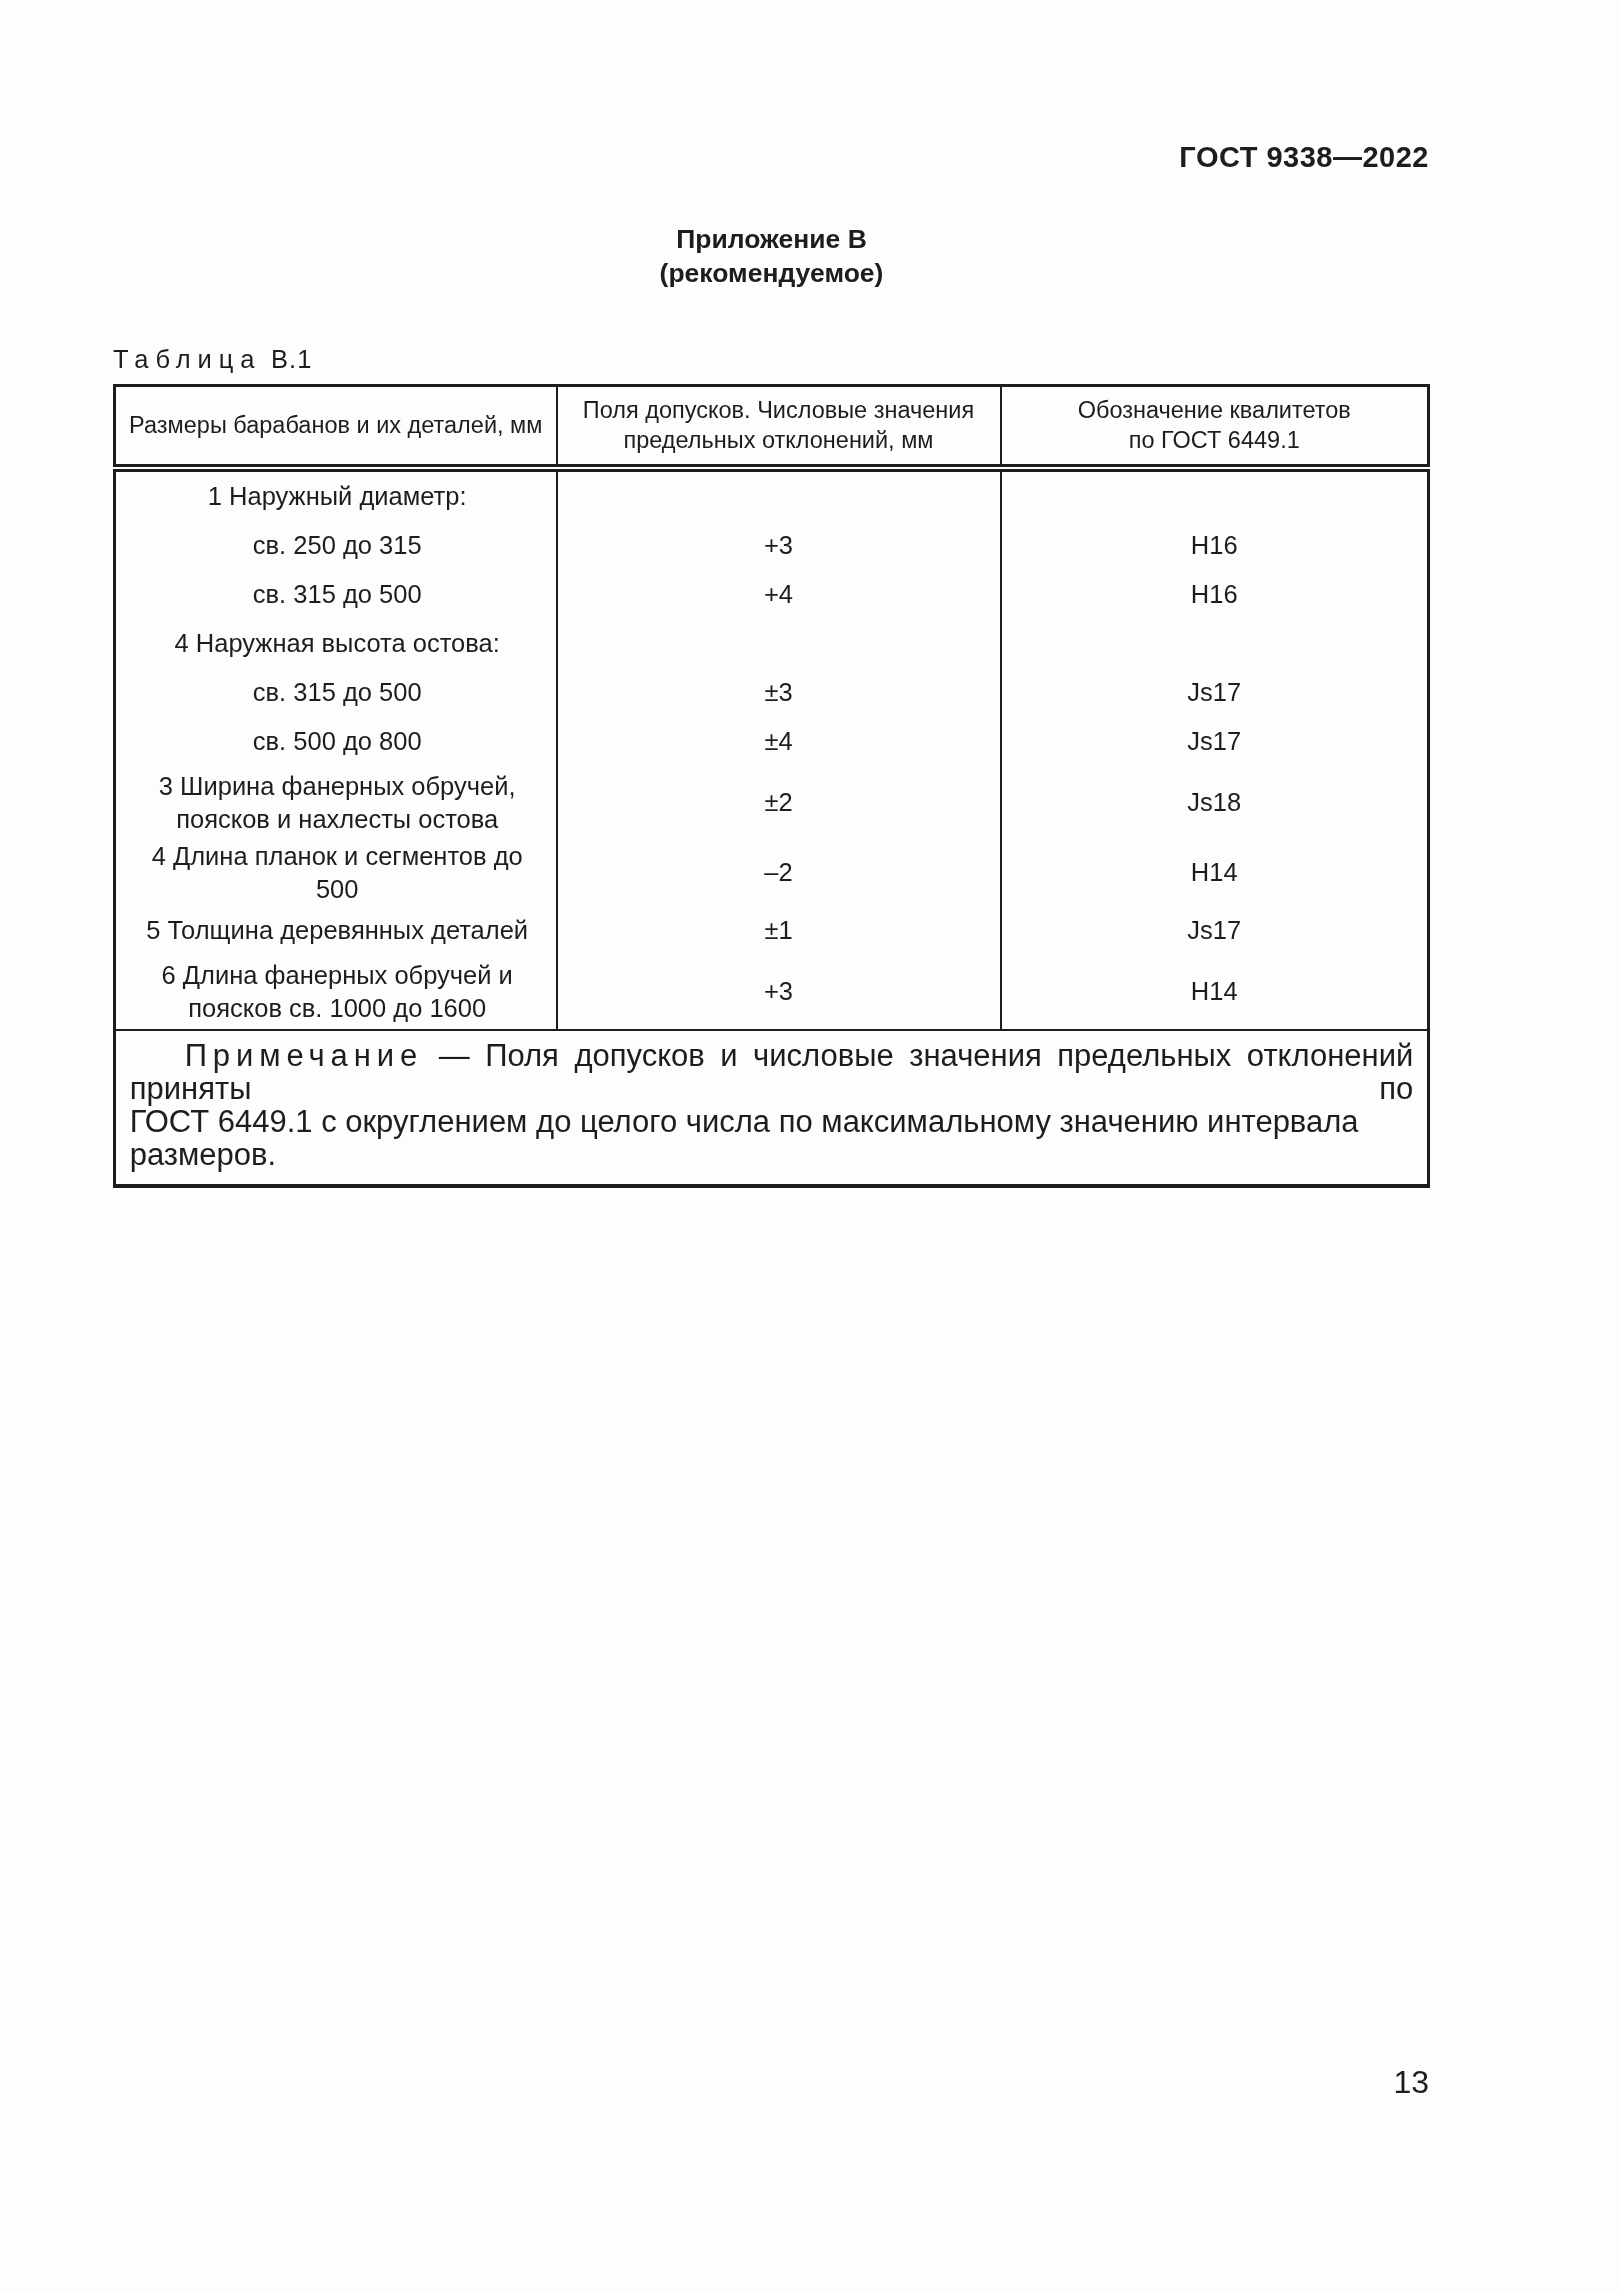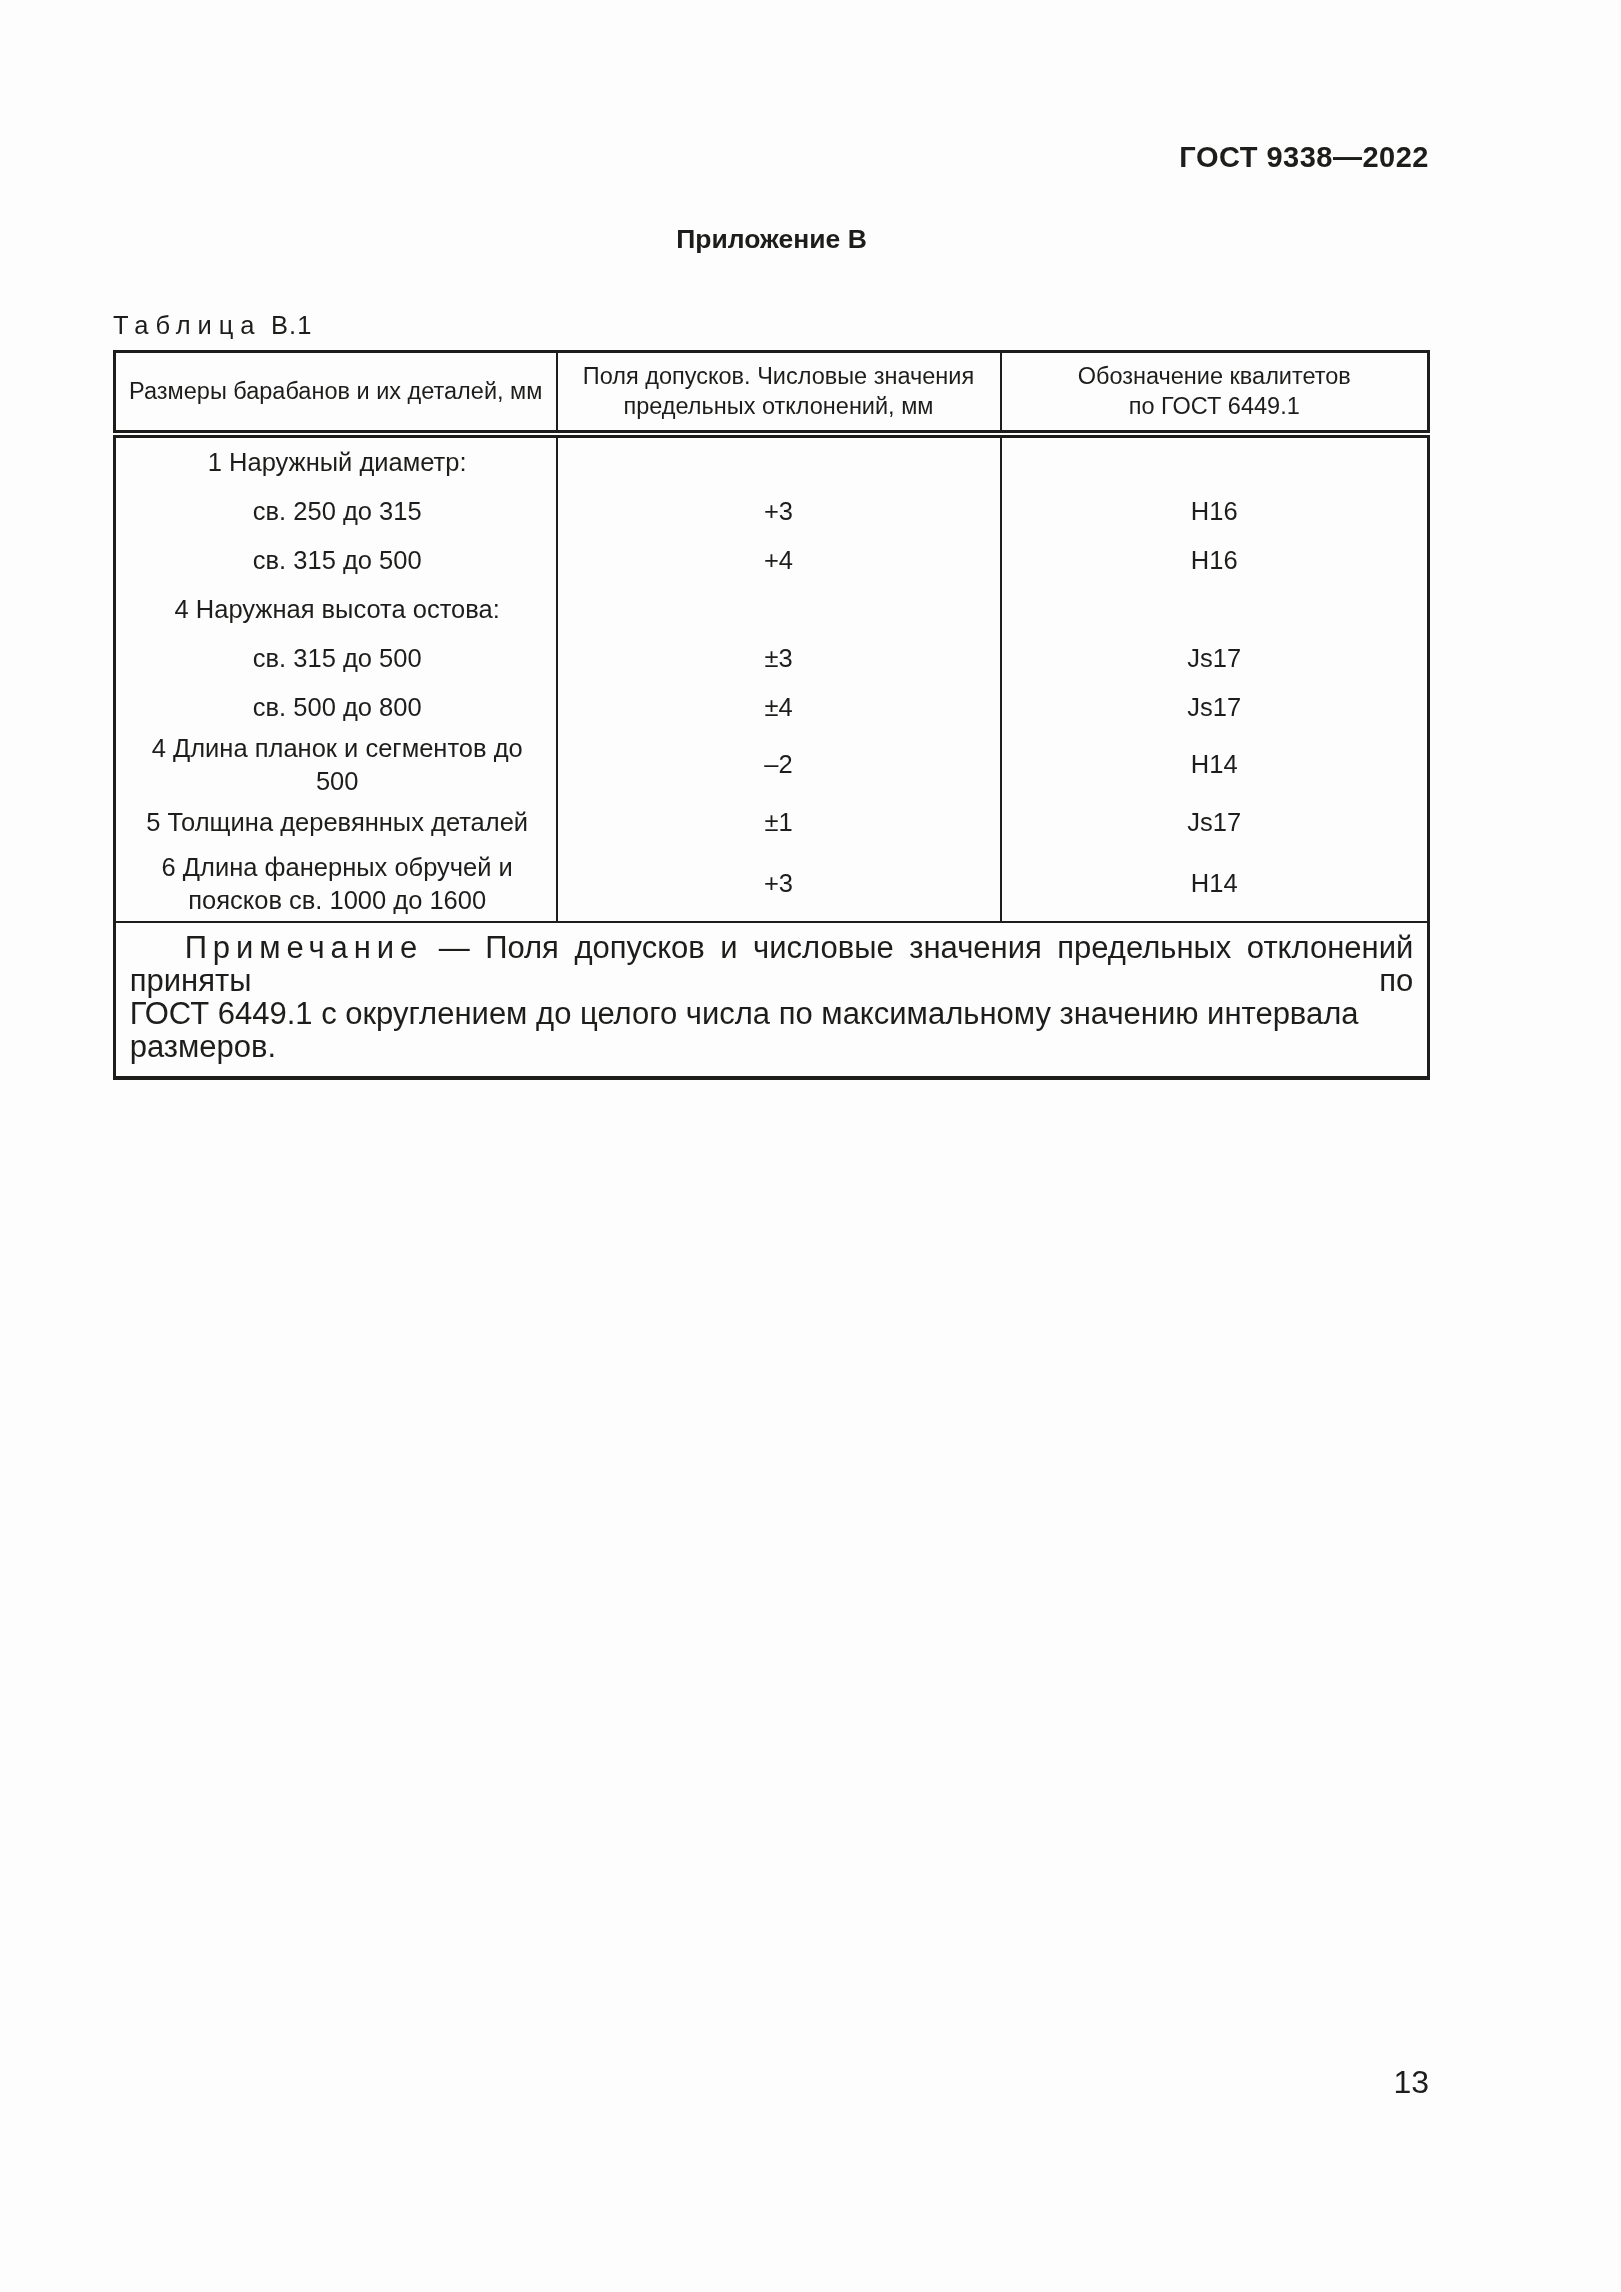--- a/index.html
+++ b/index.html
@@ -114,20 +114,21 @@
 </head>
 <body>
 
 <div class="page">
 
   <div class="doc-ref">ГОСТ 9338—2022</div>
 
   <div class="content">
 
     <div class="appendix-label">Приложение В</div>
+    <div class="appendix-sublabel">(рекомендуемое)</div>
 
 
     <div class="table-caption">
       <span class="caption-word">Таблица</span><span class="caption-ref">В.1</span>
     </div>
 
     <table class="gost">
       <colgroup>
           <col class="c1">
           <col class="c2">
@@ -166,20 +167,26 @@
         <tr class="single">
           <td class="c1">св. 315 до 500</td>
           <td class="c2">±3</td>
           <td class="c3">Js17</td>
         </tr>
         <tr class="single">
           <td class="c1">св. 500 до 800</td>
           <td class="c2">±4</td>
           <td class="c3">Js17</td>
         </tr>
+        <tr class="double">
+          <td class="c1">3 Ширина фанерных обручей,
+поясков и нахлесты остова</td>
+          <td class="c2">±2</td>
+          <td class="c3">Js18</td>
+        </tr>
         <tr class="single">
           <td class="c1">4 Длина планок и сегментов до 500</td>
           <td class="c2">–2</td>
           <td class="c3">H14</td>
         </tr>
         <tr class="single">
           <td class="c1">5 Толщина деревянных деталей</td>
           <td class="c2">±1</td>
           <td class="c3">Js17</td>
         </tr>

